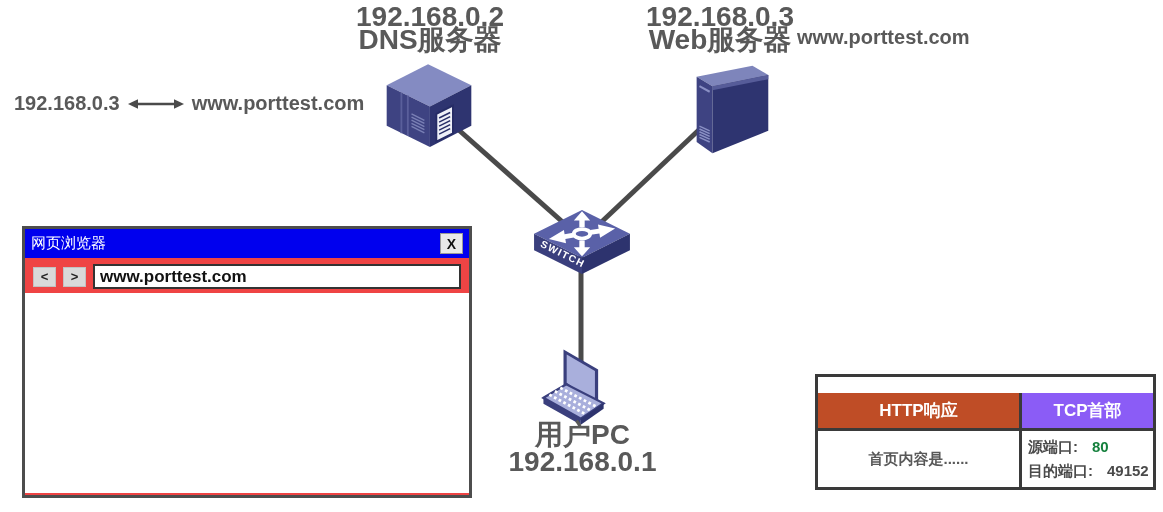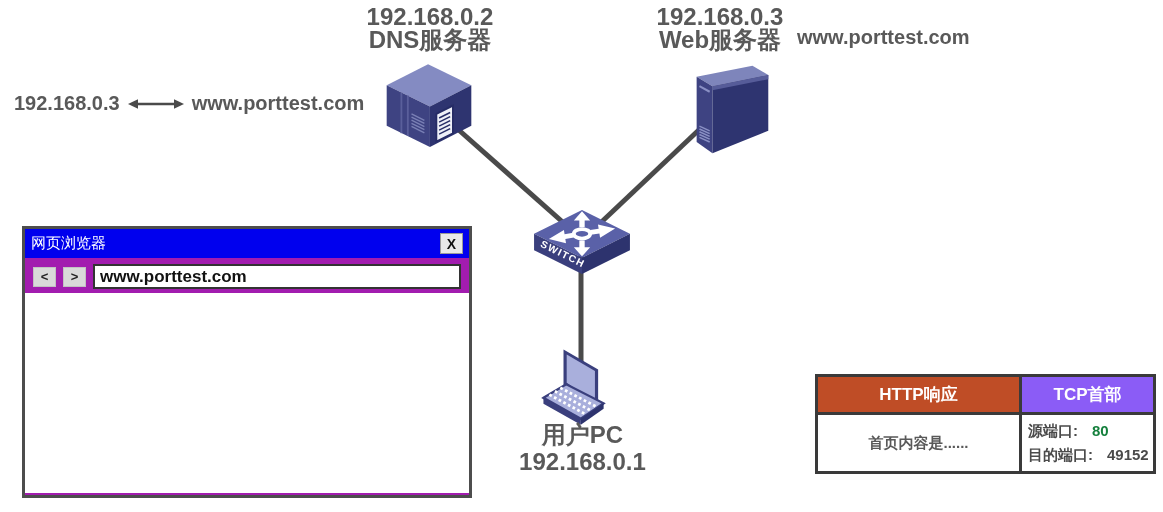--- a/index.html
+++ b/index.html
@@ -11,43 +11,43 @@
   .links { position:absolute; left:0; top:0; pointer-events:none; }
 
   
   .icon { position:absolute; }
   .dns-icon { left:383px; top:55px; }
   .web-icon { left:690px; top:48px; }
   .switch-icon { left:532px; top:207px; }
   .pc-icon { left:538px; top:344px; }
 
   
-  .node-label { position:absolute; text-align:center; font-weight:bold; color:#595959; font-size:24px; line-height:23px; white-space:nowrap; }
+  .node-label { position:absolute; text-align:center; font-weight:bold; color:#595959; font-size:28px; line-height:23px; white-space:nowrap; }
   .dns-label { left:350px; top:5px; width:160px; }
   .web-label { left:640px; top:5px; width:160px; }
   .pc-label  { left:505px; top:421px; width:155px; line-height:27px; }
   .domain-note { position:absolute; left:797px; top:26px; font-size:20px; font-weight:bold; color:#595959; }
 
   
   .mapping { position:absolute; left:14px; top:92px; display:flex; align-items:center; gap:7px; font-size:20px; font-weight:bold; color:#595959; white-space:nowrap; }
 
   
-  .browser { position:absolute; left:22px; top:226px; width:450px; height:272px; background:#a21caf; border:3px solid #4D4D4D; }
+  .browser { position:absolute; left:22px; top:226px; width:450px; height:272px; background:#ef4444; border:3px solid #4D4D4D; }
   .titlebar { height:29px; background:#0000EE; color:#fff; display:flex; align-items:center; padding:0 6px; font-size:15px; }
   .titlebar-text { flex:1; }
   .close-btn { width:23px; height:21px; background:#E9E9E9; border:1px solid #9a9a9a; color:#111; font-weight:bold; font-size:14px; display:flex; align-items:center; justify-content:center; cursor:default; }
   .toolbar { display:flex; align-items:center; gap:7px; padding:6px 8px 4px 8px; }
   .nav-btn { width:23px; height:20px; background:#D9D9D9; border:1px solid #c2c2c2; color:#222; font-weight:bold; font-size:13px; display:flex; align-items:center; justify-content:center; }
   .addressbar { flex:1; min-width:0; height:25px; border:2px solid #333; background:#fff; font-family:"Liberation Sans","DejaVu Sans",sans-serif; font-weight:bold; font-size:17px; color:#111; padding:0 5px; outline:none; }
   .browser-body { height:200px; background:#fff; }
 
   
   .packet-table { position:absolute; left:815px; top:374px; width:341px; background:#fff; border:3px solid #3A3A3A; }
   .pt-row { display:flex; }
-  .pt-h { height:35px; color:#fff; font-weight:bold; font-size:17px; display:flex; align-items:center; justify-content:center; }
+  .pt-h { height:35px; color:#fff; font-weight:bold; font-size:17px; display:flex; align-items:center; justify-content:center;margin-top:16px; }
   .pt-h1 { width:204px; background:#BF4D26; border-right:3px solid #3A3A3A; }
   .pt-h2 { flex:1; background:#8b5cf6; }
   .pt-body { border-top:3px solid #3A3A3A; }
   .pt-c1 { width:204px; border-right:3px solid #3A3A3A; display:flex; align-items:center; justify-content:center; font-weight:bold; font-size:15px; color:#595959; }
   .pt-c2 { flex:1; padding:4px 3px 4px 6px; font-weight:bold; font-size:15px; color:#4A4A4A; line-height:24px; }
   .port-line { white-space:nowrap; }
   .src-port-value { color:#15803d; margin-left:14px; }
   .dst-port-value { margin-left:14px; }
 </style>
 </head>

